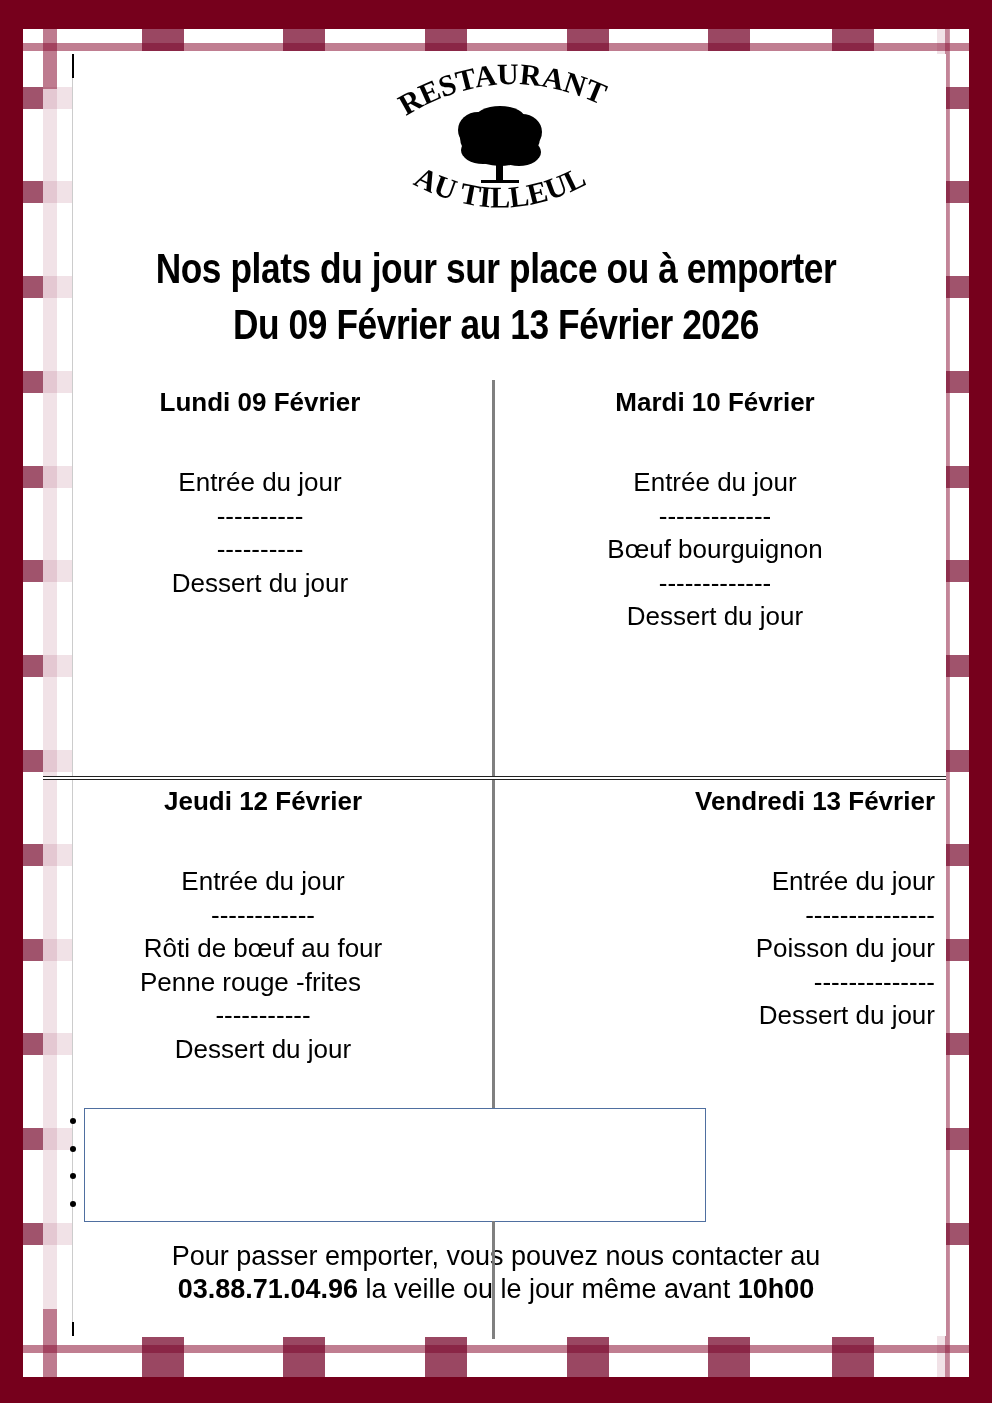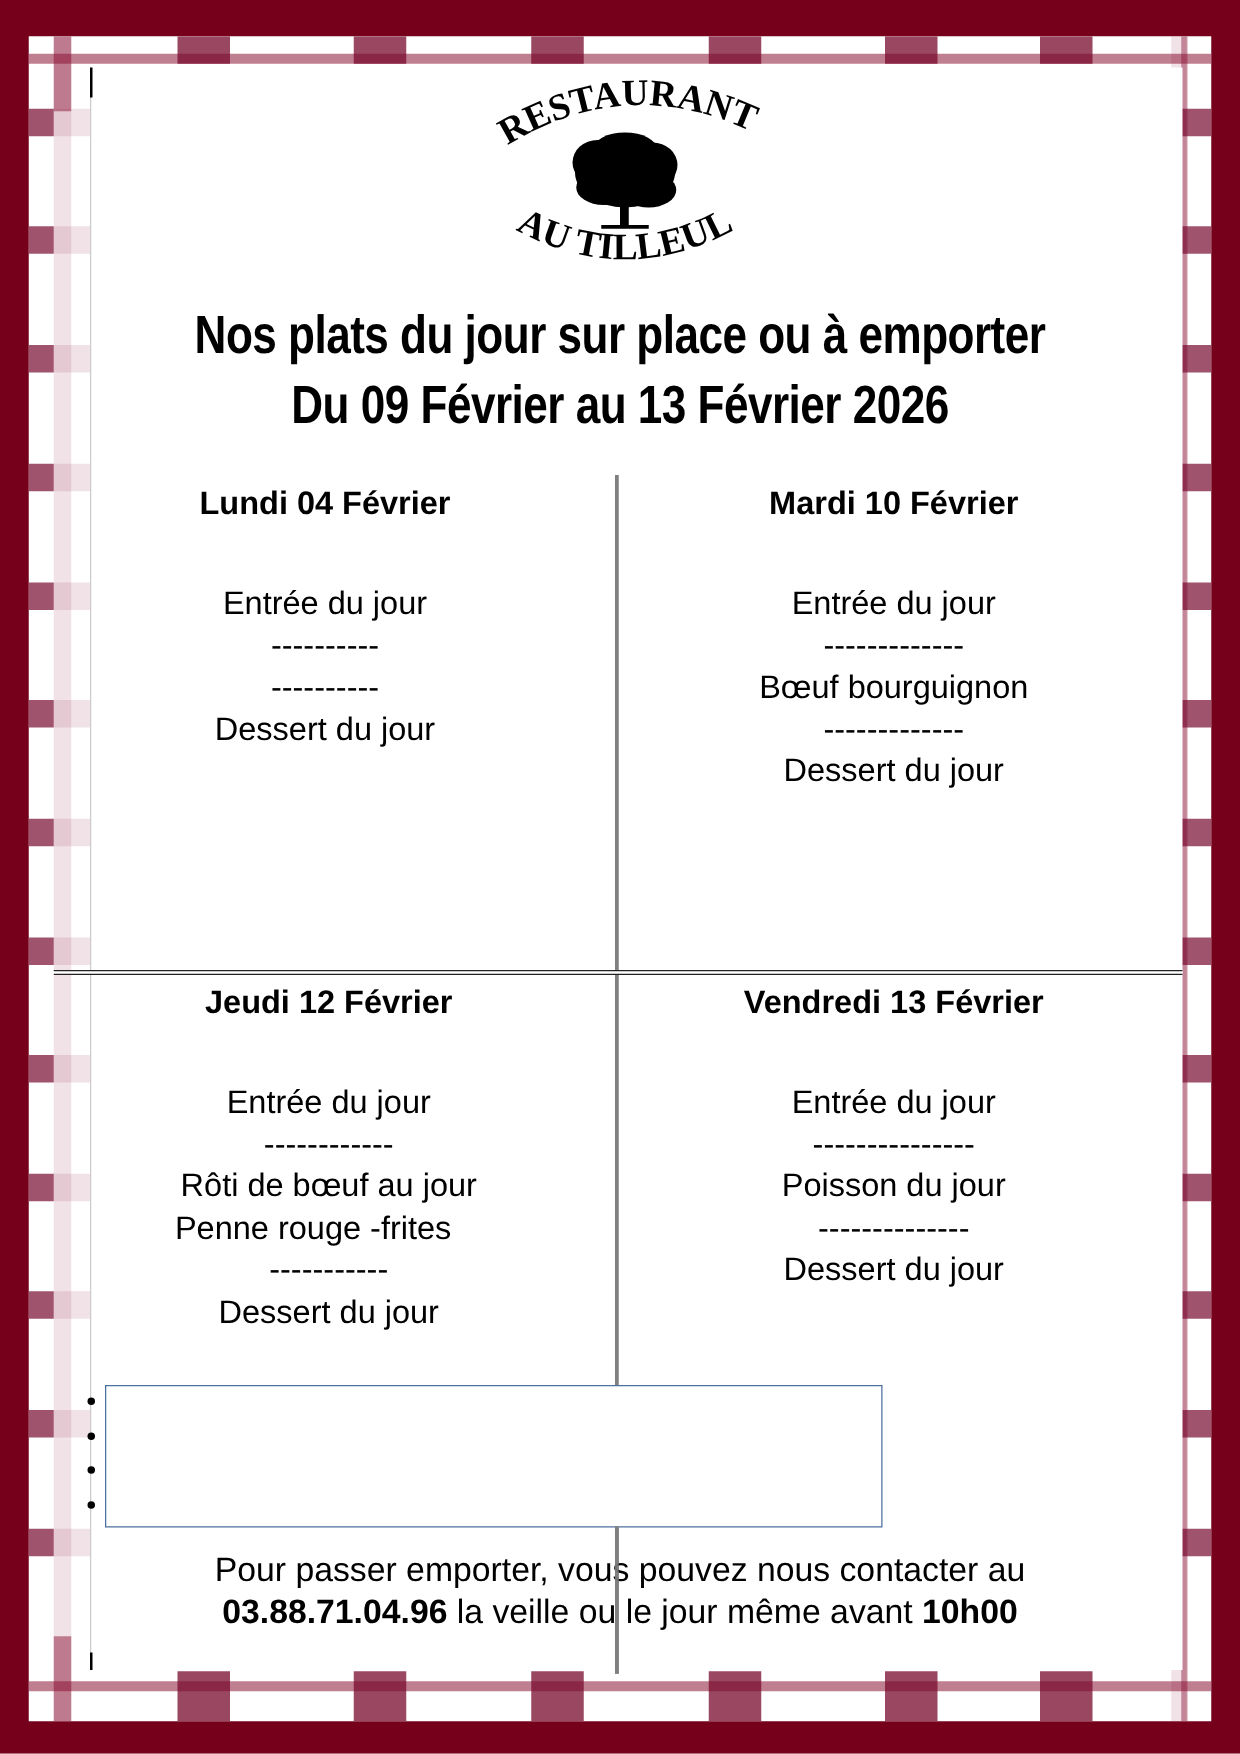--- a/index.html
+++ b/index.html
@@ -158,47 +158,47 @@
   </div>
 
   <div class="title l1">Nos plats du jour sur place ou à emporter</div>
   <div class="title l2">Du 09 Février au 13 Février  2026</div>
 
   <div class="v-divider" style="top:380px; height:728px;"></div>
   <div class="v-divider" style="top:1221px; height:118px;"></div>
   <div class="h-divider"></div>
 
   <div class="day" style="left:40px; top:386px;">
-    <span class="day-title">Lundi 04 Février</span>
+    <span class="day-title">Lundi 09 Février</span>
     <span class="line">Entrée du jour</span>
     <span class="line">----------</span>
     <span class="line">----------</span>
     <span class="line">Dessert du jour</span>
   </div>
 
   <div class="day" style="left:495px; top:386px;">
     <span class="day-title">Mardi 10 Février</span>
     <span class="line">Entrée du jour</span>
     <span class="line">-------------</span>
     <span class="line">Bœuf bourguignon</span>
     <span class="line">-------------</span>
     <span class="line">Dessert du jour</span>
   </div>
 
   <div class="day" style="left:43px; top:785px;">
     <span class="day-title">Jeudi 12 Février</span>
     <span class="line">Entrée du jour</span>
     <span class="line">------------</span>
-    <span class="line">Rôti de bœuf au jour</span>
+    <span class="line">Rôti de bœuf au four</span>
     <span class="line" style="margin-right:25px;">Penne rouge -frites</span>
     <span class="line">-----------</span>
     <span class="line">Dessert du jour</span>
   </div>
 
-  <div class="day" style="left:495px; top:785px;">
+  <div class="day" style="left:495px; top:785px;text-align:right;">
     <span class="day-title">Vendredi 13 Février</span>
     <span class="line">Entrée du jour</span>
     <span class="line">---------------</span>
     <span class="line">Poisson du jour</span>
     <span class="line">--------------</span>
     <span class="line">Dessert du jour</span>
   </div>
 
   <div class="bullet" style="top:1118px;"></div>
   <div class="bullet" style="top:1146px;"></div>

